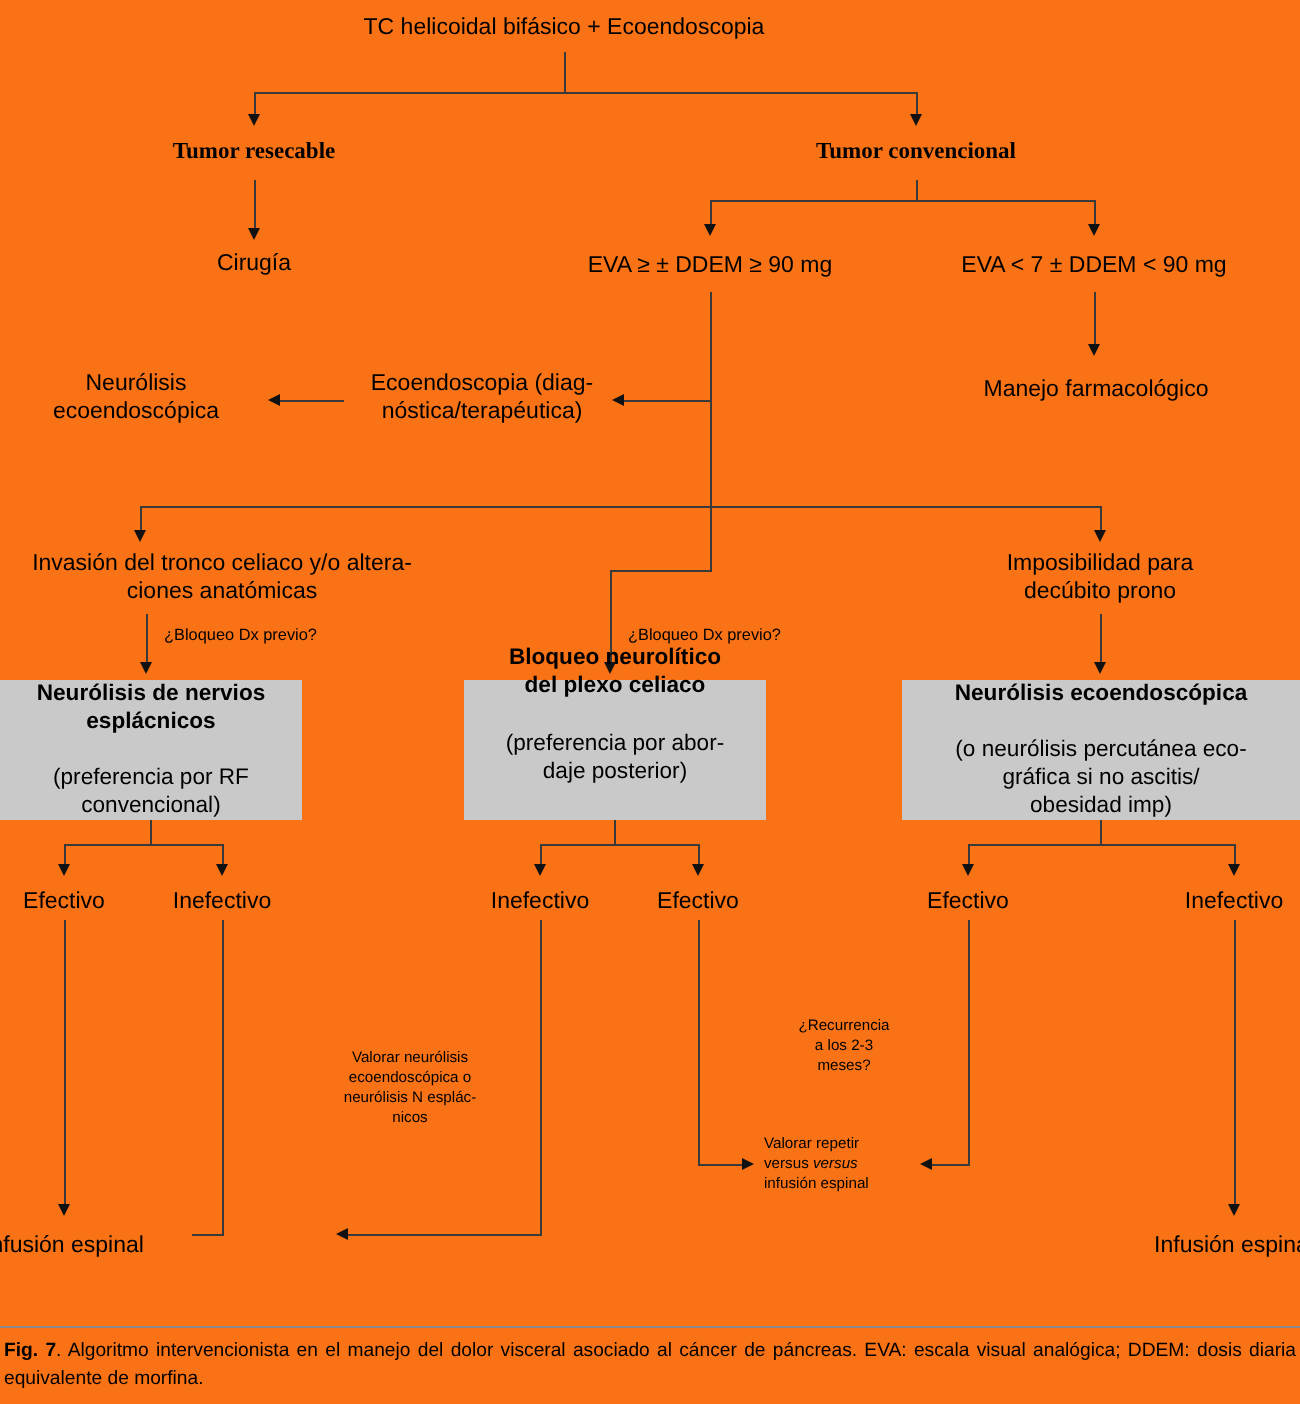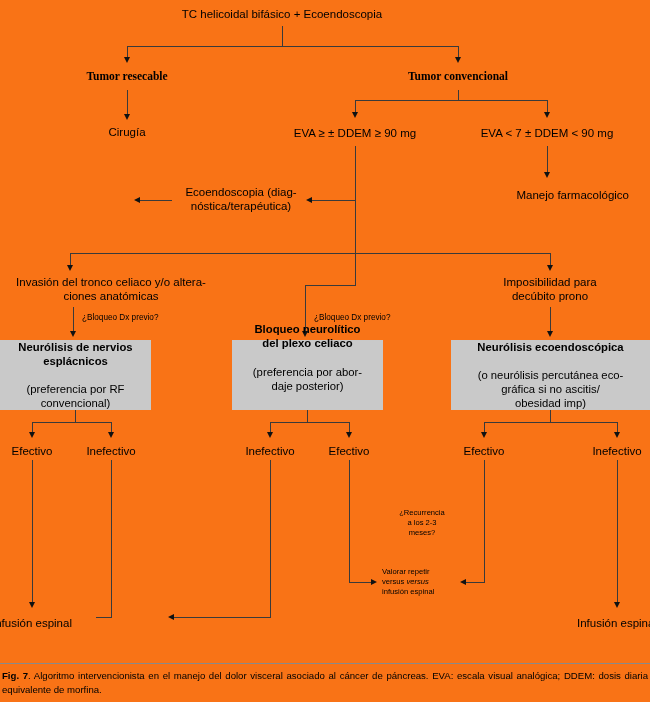--- a/index.html
+++ b/index.html
@@ -122,24 +122,26 @@
   <div class="ar-d" style="left:352px; top:112px;"></div>
   <div class="ar-d" style="left:544px; top:112px;"></div>
 
   <div class="node" style="left:265px; top:127px; width:180px;">EVA ≥ ± DDEM ≥ 90 mg</div>
   <div class="node" style="left:457px; top:127px; width:180px;">EVA &lt; 7 ± DDEM &lt; 90 mg</div>
 
   <div class="v" style="left:355px; top:146px; height:139px;"></div>
 
   <div class="v" style="left:547px; top:146px; height:30px;"></div>
   <div class="ar-d" style="left:544px; top:172px;"></div>
-  <div class="node" style="left:467px; top:189px; width:162px;text-align:right;">Manejo farmacológico</div>
+  <div class="node" style="left:467px; top:189px; width:162px;">Manejo farmacológico</div>
 
   <div class="node" style="left:176px; top:186px; width:130px;">Ecoendoscopia (diag-
 nóstica/terapéutica)</div>
+  <div class="node" style="left:8px; top:186px; width:120px;">Neurólisis
+ecoendoscópica</div>
 
   <div class="h" style="left:312px; top:200px; width:43px;"></div>
   <div class="ar-l" style="left:306px; top:196.5px;"></div>
 
   <div class="h" style="left:140px; top:200px; width:32px;"></div>
   <div class="ar-l" style="left:134px; top:196.5px;"></div>
 
   <div class="h" style="left:70px; top:253px; width:480px;"></div>
   <div class="v" style="left:70px; top:253px; height:14px;"></div>
   <div class="v" style="left:550px; top:253px; height:14px;"></div>
@@ -216,20 +218,24 @@
   <div class="ar-d" style="left:614px; top:432px;"></div>
   <div class="node" style="left:454px; top:445px; width:60px;">Efectivo</div>
   <div class="node" style="left:583px; top:445px; width:68px;">Inefectivo</div>
 
   <div class="v" style="left:32px; top:460px; height:144px;"></div>
   <div class="ar-d" style="left:29px; top:602px;"></div>
 
   <div class="v" style="left:111px; top:460px; height:157px;"></div>
   <div class="h" style="left:96px; top:617px; width:16px;"></div>
 
+  <div class="node tiny" style="left:145px; top:524px; width:120px;">Valorar neurólisis
+ecoendoscópica o
+neurólisis N esplác-
+nicos</div>
 
   <div class="v" style="left:270px; top:460px; height:157px;"></div>
   <div class="h" style="left:174px; top:617px; width:97px;"></div>
   <div class="ar-l" style="left:168px; top:613.5px;"></div>
 
   <div class="v" style="left:349px; top:460px; height:122px;"></div>
   <div class="h" style="left:349px; top:582px; width:23px;"></div>
   <div class="ar-r" style="left:371px; top:578.5px;"></div>
 
   <div class="v" style="left:484px; top:460px; height:122px;"></div>

